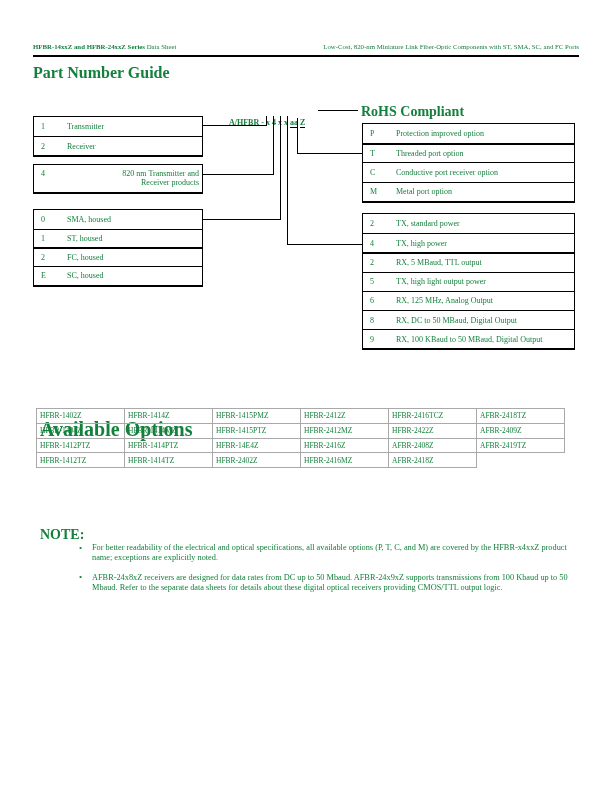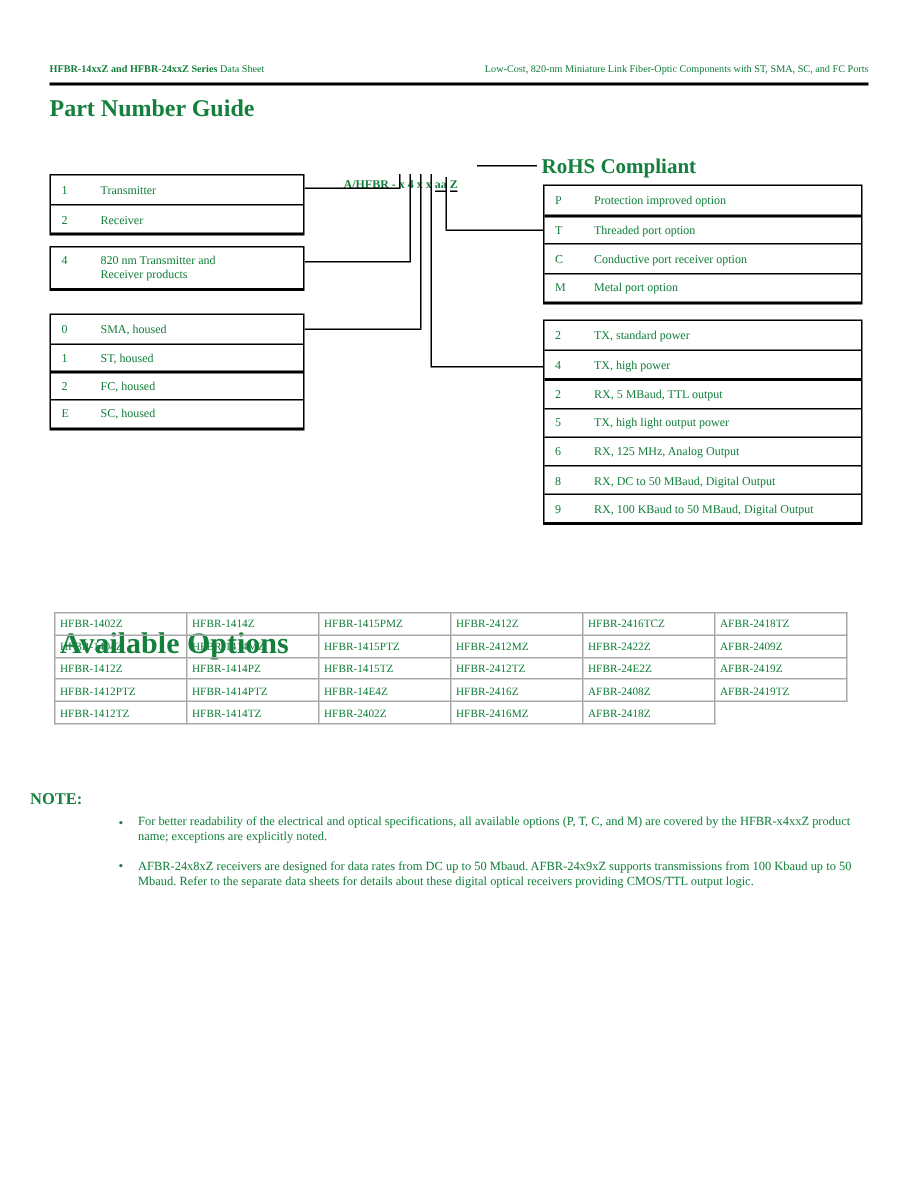--- a/index.html
+++ b/index.html
@@ -29,38 +29,38 @@
   .box .row { display:flex; align-items:center; box-sizing:border-box; font-size:8px; }
   .box .row + .row { border-top:1px solid #000; }
   .box .row.group { border-top-width:2.5px; }
   .box .code  { flex:0 0 26px; padding-left:7px; }
   .box .label { flex:1 1 auto; padding-right:3px; }
   #box-device  { left:33px;  top:116px; width:170px; }
   #box-device .row { height:19px; }
   #box-wave    { left:33px;  top:164px; width:170px; }
   #box-wave .row { height:27px; align-items:flex-start; }
   #box-wave .code  { padding-top:3.5px; }
-  #box-wave .label { padding-top:3.5px; line-height:9.6px; }
+  #box-wave .label { padding-top:3.5px; line-height:9.6px;text-align:right; }
   #box-housing { left:33px;  top:209px; width:170px; }
   #box-housing .row { height:18.7px; }
   #box-ports   { left:362px; top:123px; width:213px; }
   #box-ports .row { height:19.2px; }
   #box-power   { left:362px; top:213px; width:213px; }
   #box-power .row { height:19.2px; }
 
   
   .opts { position:absolute; left:36px; top:408px; border-collapse:collapse; table-layout:fixed; }
   .opts td {
     width:84px; height:13.8px; font-size:7.5px; padding:0 0 0 3px;
     border:1px solid #a9a9a9; white-space:nowrap; overflow:hidden; vertical-align:middle;
   }
   .opts td.blank { border:none; }
 
   
-  .note-label { position:absolute; left:20px; top:527px; font-size:11px; font-weight:bold; }
+  .note-label { position:absolute; left:40px; top:527px; font-size:14px; font-weight:bold; }
   .note-list  { position:absolute; left:33px; top:543px; width:520px; margin:0; padding:0; list-style:none; }
   .note-list li { position:relative; margin:0 0 9px 59px; width:478px; font-size:8.3px; line-height:10.4px; }
   .note-list li .bullet { position:absolute; left:-13px; top:-0.5px; font-size:9px; }
 
   
   .ftr-rule  { position:absolute; left:33px; top:727px; width:546px; height:2.5px; background:#e0677c; }
   .ftr-left  { position:absolute; left:33px; top:732px; font-size:7px; }
   .ftr-right { position:absolute; right:33px; top:732px; font-size:7px; text-align:right; line-height:9.5px; }
 </style>
 </head>
@@ -192,28 +192,20 @@
       </tr>
       <tr>
         <td>HFBR-1404Z</td>
         <td>HFBR-1414MZ</td>
         <td>HFBR-1415PTZ</td>
         <td>HFBR-2412MZ</td>
         <td>HFBR-2422Z</td>
         <td>AFBR-2409Z</td>
       </tr>
       <tr>
-        <td>HFBR-1412Z</td>
-        <td>HFBR-1414PZ</td>
-        <td>HFBR-1415TZ</td>
-        <td>HFBR-2412TZ</td>
-        <td>HFBR-24E2Z</td>
-        <td>AFBR-2419Z</td>
-      </tr>
-      <tr>
         <td>HFBR-1412PTZ</td>
         <td>HFBR-1414PTZ</td>
         <td>HFBR-14E4Z</td>
         <td>HFBR-2416Z</td>
         <td>AFBR-2408Z</td>
         <td>AFBR-2419TZ</td>
       </tr>
       <tr>
         <td>HFBR-1412TZ</td>
         <td>HFBR-1414TZ</td>

